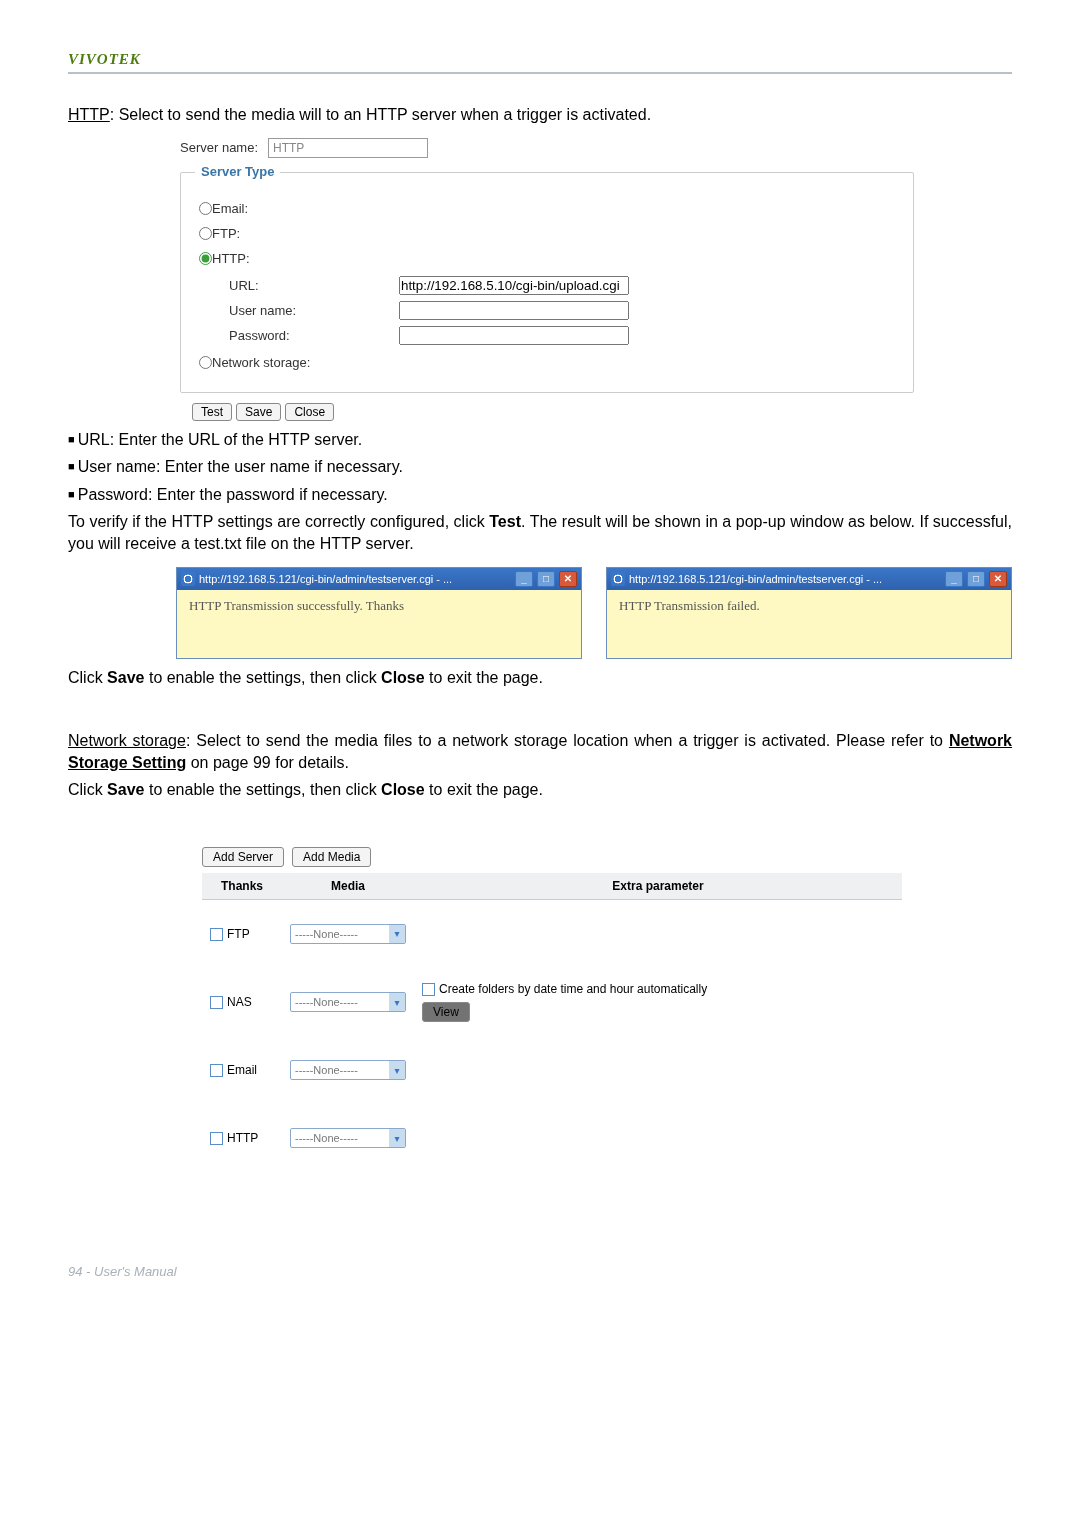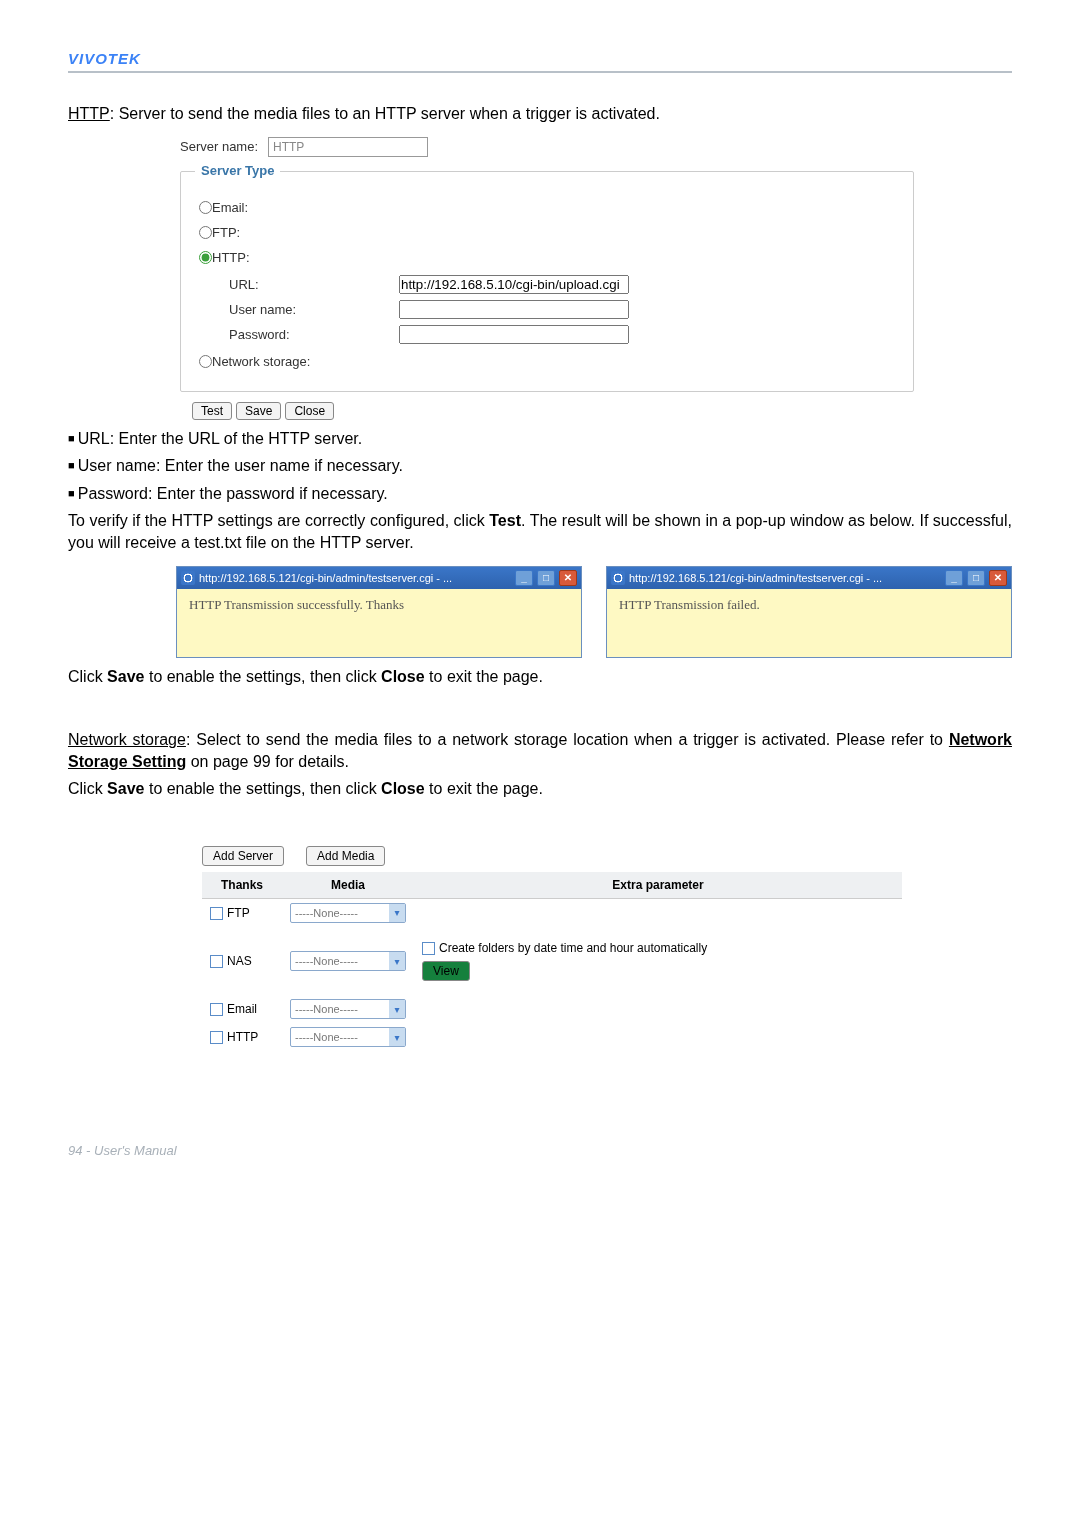--- a/index.html
+++ b/index.html
@@ -13,25 +13,26 @@
   }
   .page {
     padding: 50px 68px 40px 68px;
   }
   .brand-bar {
     border-bottom: 2px solid #b8c0c8;
     padding-bottom: 4px;
     margin-bottom: 30px;
   }
   .brand {
-    color: #3b82f6;
+    color: #4d7c0f;
     font-weight: bold;
     font-style: italic;
     letter-spacing: 1px;
     font-size: 15px;
+    font-family: Liberation Serif, serif;
   }
   .body-text {
     font-size: 16px;
     line-height: 1.35;
     margin: 6px 0;
   }
   .underline { text-decoration: underline; }
   .justify { text-align: justify; }
   .bullet {
     padding-left: 0;
@@ -171,21 +172,21 @@
 
   
   .servers-shot {
     margin: 10px 0 30px 134px;
     width: 700px;
     font-family: Tahoma, Arial, sans-serif;
     font-size: 13px;
   }
   .srv-btns {
     display: flex;
-    gap: 22px;
+    gap: 8px;
     margin-bottom: 6px;
   }
   .srv-btns button {
     font-family: Tahoma, Arial, sans-serif;
     font-size: 12px;
     padding: 2px 10px;
     border: 1px solid #888;
     background: #f4f4f4;
     border-radius: 3px;
   }
@@ -195,21 +196,21 @@
   }
   table.srv th {
     background: #eef0f2;
     font-weight: bold;
     font-size: 12px;
     padding: 6px 8px;
     text-align: center;
     border-bottom: 1px solid #ccc;
   }
   table.srv td {
-    padding: 4px 8px;
+    padding: 24px 8px;
     vertical-align: middle;
     font-size: 12px;
   }
   table.srv td.nas-cell { padding-top: 14px; padding-bottom: 14px; }
   .chk {
     width: 13px; height: 13px;
     border: 1px solid #5a8cc8;
     display: inline-block;
     vertical-align: middle;
     margin-right: 4px;
@@ -236,21 +237,21 @@
     align-items: center;
     justify-content: center;
     color: #3a76c8;
     font-size: 10px;
   }
   .view-btn {
     font-family: Tahoma, Arial, sans-serif;
     font-size: 12px;
     padding: 2px 10px;
     border: 1px solid #888;
-    background: #15803d;
+    background: #737373;
     border-radius: 3px;
     margin-top: 6px;
   }
 
   .footer {
     color: #a8b0b8;
     font-style: italic;
     font-size: 13px;
     margin-top: 92px;
   }
@@ -264,21 +265,21 @@
 </head>
 <body>
 
 <div class="page">
 
   <div class="brand-bar">
     <span class="brand">VIVOTEK</span>
   </div>
 
   <p class="body-text">
-    <span class="underline">HTTP</span><span>: Server to send the media files to an HTTP server when a trigger is activated.</span>
+    <span class="underline">HTTP</span><span>: Select to send the media will to an HTTP server when a trigger is activated.</span>
   </p>
 
   <div class="form-shot">
     <div class="form-row">
       <label>Server name:</label>
       <input type="text" style="width: 160px; color: rgb(136, 136, 136);" value="HTTP">
     </div>
 
     <div class="fieldset">
       <span class="legend">Server Type</span>

